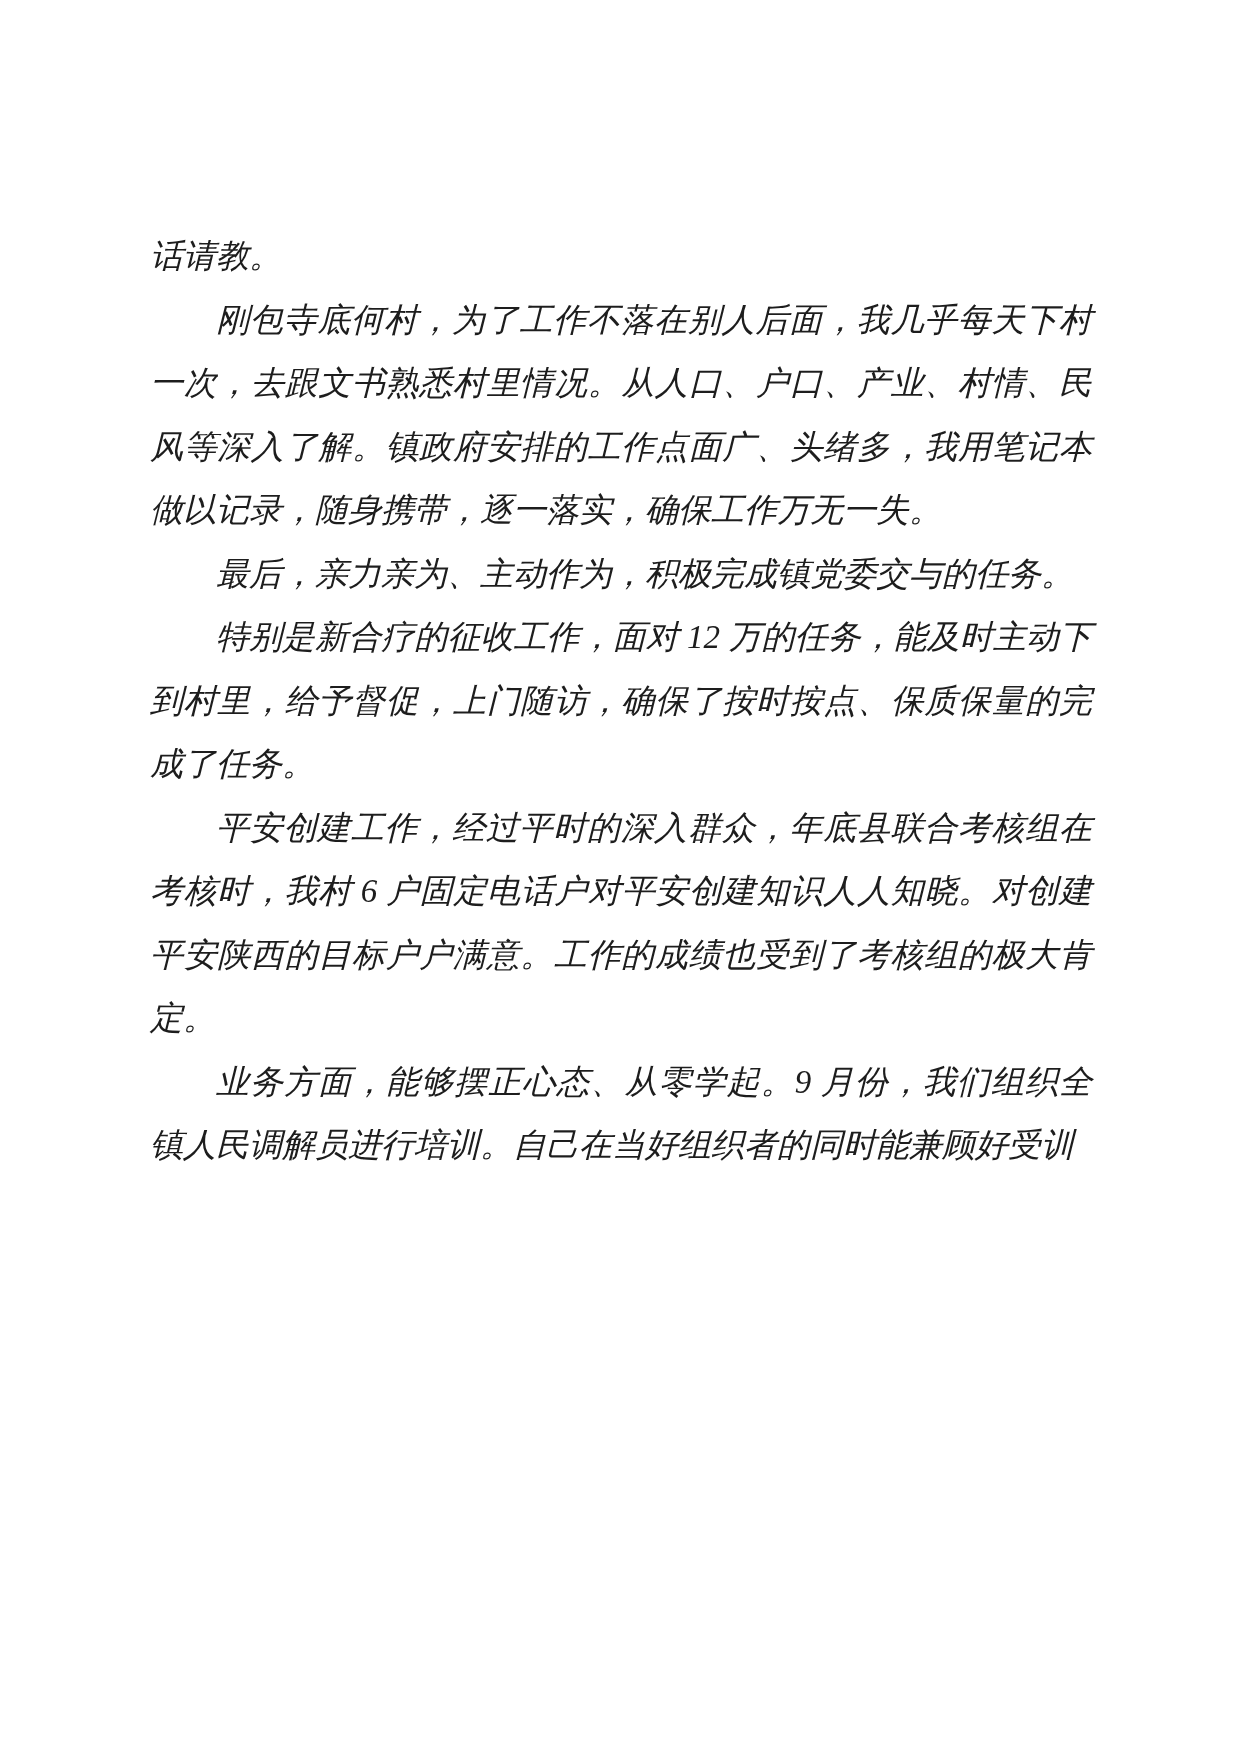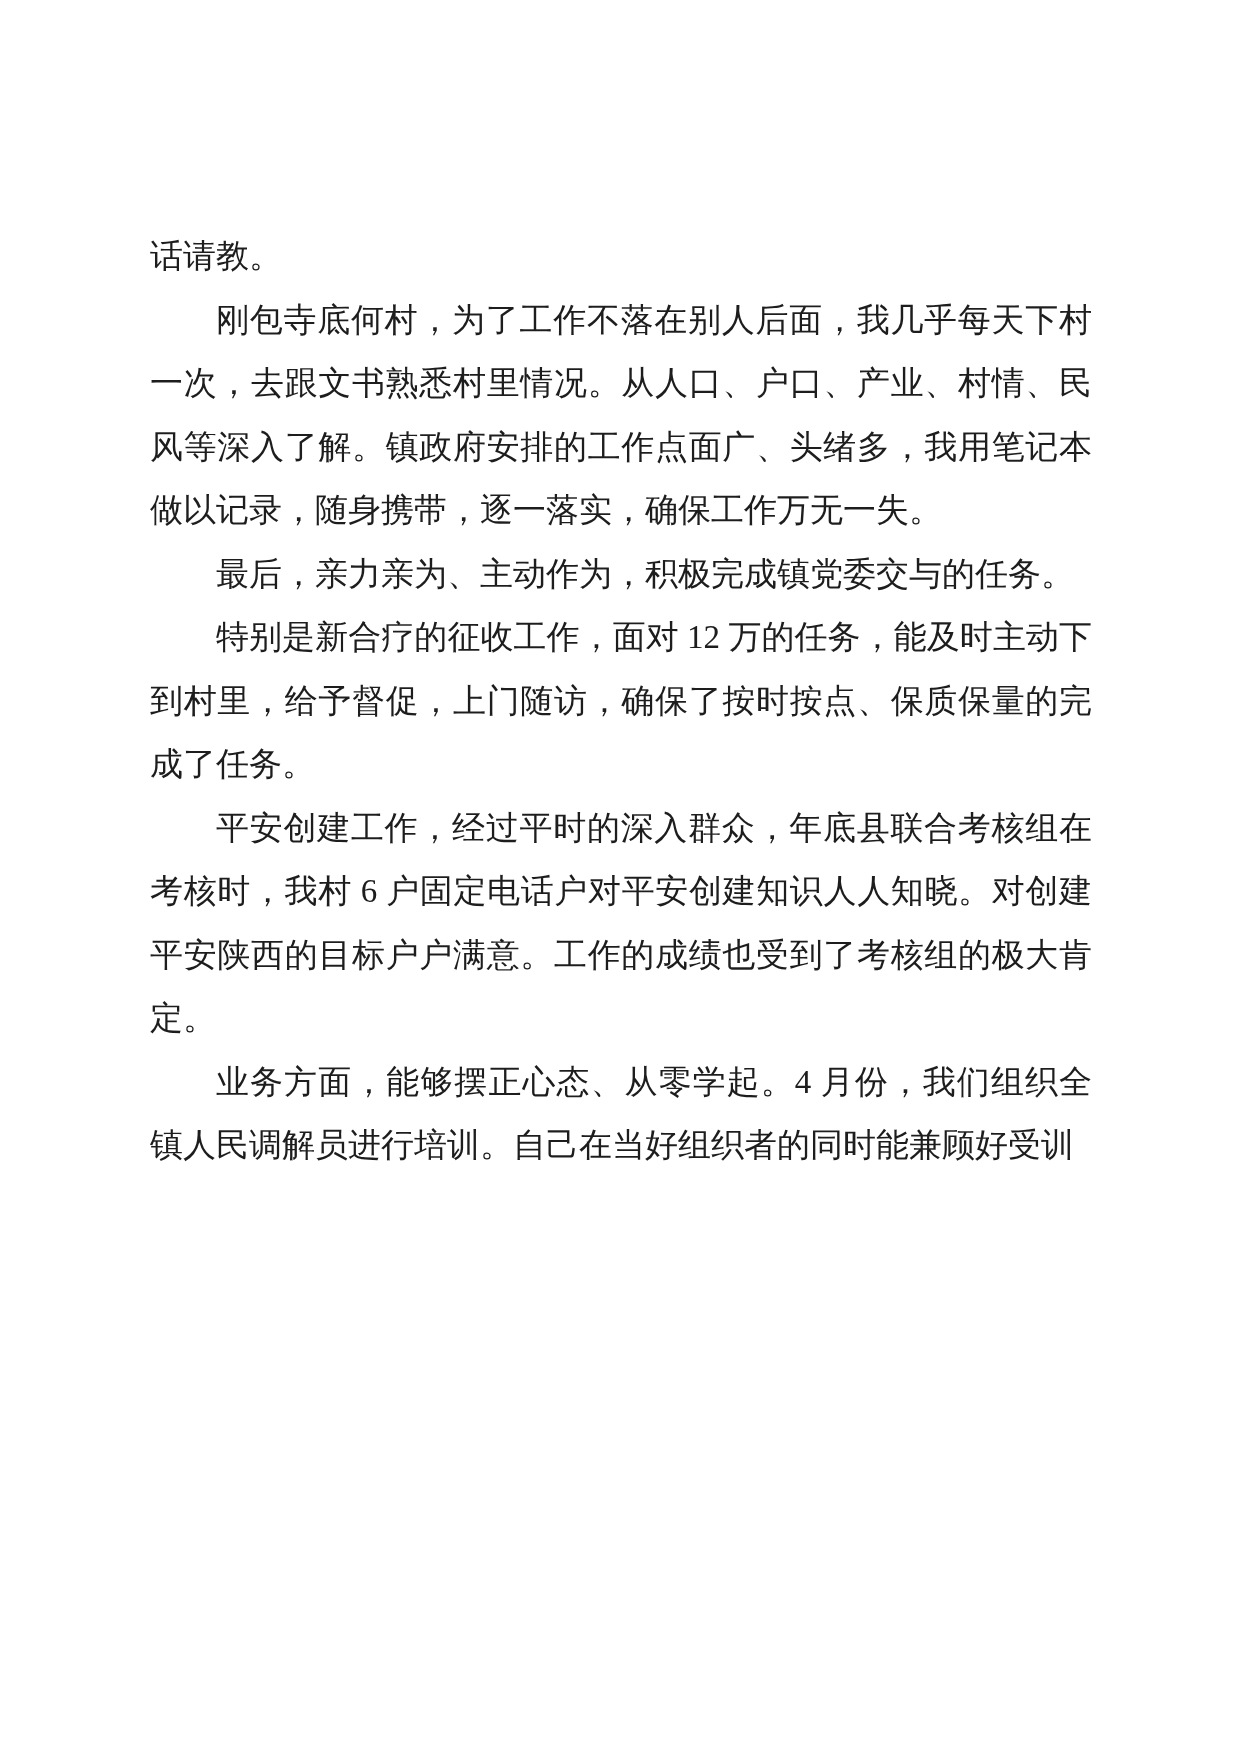--- a/index.html
+++ b/index.html
@@ -12,20 +12,21 @@
     background: #ffffff;
   }
   .page {
     position: relative;
     width: 1241px;
     height: 1454px;
     background: #ffffff;
     overflow: hidden;
     font-family: "Liberation Serif", "DejaVu Serif", serif;
     color: #1d1d1d;
+    font-style: italic;
   }
   .content {
     position: absolute;
     left: 150px;
     top: 225px;
     width: 942px;
   }
   .para {
     margin: 0;
     padding: 0;
@@ -54,18 +55,18 @@
 </head>
 <body>
 
 <div class="page">
   <div class="content">
     <p class="para">话请教。</p>
     <p class="para indent">刚包寺底何村，为了工作不落在别人后面，我几乎每天下村一次，去跟文书熟悉村里情况。从人口、户口、产业、村情、民风等深入了解。镇政府安排的工作点面广、头绪多，我用笔记本做以记录，随身携带，逐一落实，确保工作万无一失。</p>
     <p class="para indent">最后，亲力亲为、主动作为，积极完成镇党委交与的任务。</p>
     <p class="para indent">特别是新合疗的征收工作，面对 12 万的任务，能及时主动下到村里，给予督促，上门随访，确保了按时按点、保质保量的完成了任务。</p>
     <p class="para indent">平安创建工作，经过平时的深入群众，年底县联合考核组在考核时，我村 6 户固定电话户对平安创建知识人人知晓。对创建平安陕西的目标户户满意。工作的成绩也受到了考核组的极大肯定。</p>
-    <p class="para indent">业务方面，能够摆正心态、从零学起。4 月份，我们组织全镇人民调解员进行培训。自己在当好组织者的同时能兼顾好受训</p>
+    <p class="para indent">业务方面，能够摆正心态、从零学起。9 月份，我们组织全镇人民调解员进行培训。自己在当好组织者的同时能兼顾好受训</p>
   </div>
   <div class="footer">
     <span>第3页 共8页</span>
   </div>
 </div>
 
 </body></html>

